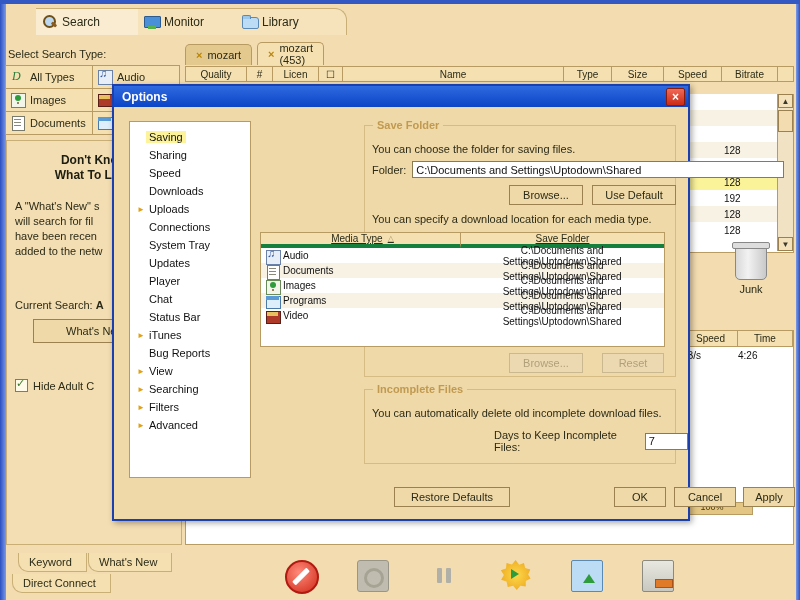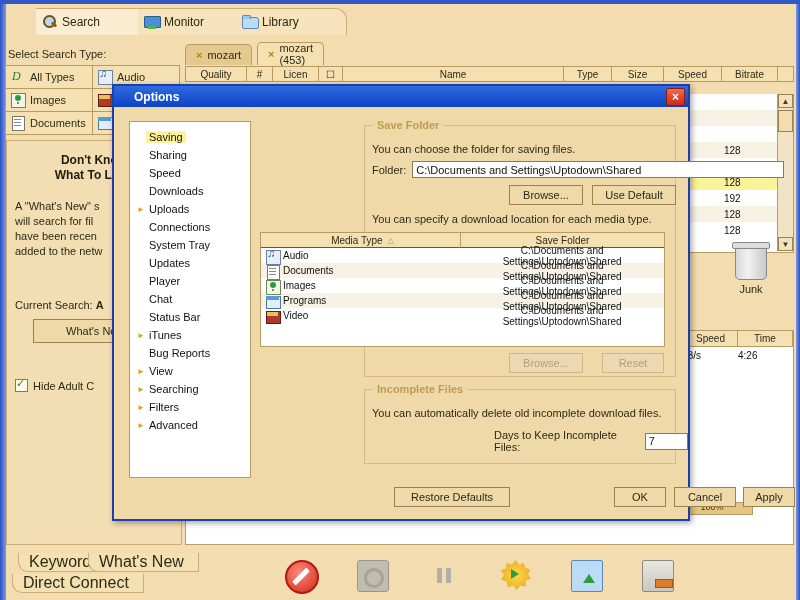--- a/index.html
+++ b/index.html
@@ -101,21 +101,21 @@
     display:flex;align-items:center;justify-content:center;font-size:10px;color:#2b2b17;white-space:nowrap;}
   .dlrow{display:flex;align-items:center;height:16px;font-size:10px;color:#111;}
   .dl-ic{width:14px;height:13px;background:#e9eef7;border:1px solid #7a8aa8;margin:0 5px 0 4px;position:relative;flex:0 0 auto;}
   .dl-ic::after{content:"";position:absolute;left:3px;top:2px;width:7px;height:4px;background:#6a8ac0;}
   .pbar{width:80px;height:11px;background:#e3c683;border:1px solid #b89a63;position:relative;}
   .pbar .ptxt{position:absolute;left:0;top:-1px;width:80px;text-align:center;font-size:9px;color:#4a3a10;}
 
   
   .btabs{position:absolute;left:12px;top:553px;width:200px;height:44px;}
   .btab{position:absolute;height:18px;display:flex;align-items:center;padding:0 14px 0 10px;
-    font-size:16px;color:#2b2b17;background:#f5e0b2;border:1px solid #c9ae76;border-top:none;border-radius:0 0 0 10px;}
+    font-size:11px;color:#2b2b17;background:#f5e0b2;border:1px solid #c9ae76;border-top:none;border-radius:0 0 0 10px;}
 
   
   .btoolbar{position:absolute;left:280px;top:560px;width:400px;height:40px;display:flex;justify-content:space-between;}
   .tbtn{width:44px;text-align:center;}
   .tbtn .g{width:30px;height:30px;margin:0 auto;position:relative;}
   .tb-stop{background:radial-gradient(circle at 40% 35%,#ff8a7a,#d02a18);border:2px solid #b01a10;border-radius:50%;}
   .tb-stop::after{content:"";position:absolute;left:4px;top:12px;width:20px;height:5px;background:#fff;transform:rotate(-45deg);border-radius:1px;}
   .tb-resume{background:#b8b8b0;border:1px solid #8a8a80;border-radius:3px;opacity:.85;}
   .tb-resume::after{content:"";position:absolute;left:6px;top:7px;width:14px;height:14px;border:3px solid #9a9a90;border-radius:50%;}
   .tb-pause::before{content:"";position:absolute;left:8px;top:8px;width:5px;height:15px;background:#b0b0a8;border-radius:1px;box-shadow:9px 0 0 #b0b0a8;}
@@ -123,21 +123,21 @@
   .tb-launch::after{content:"";position:absolute;left:10px;top:9px;width:0;height:0;border:5px solid transparent;border-left:8px solid #2e9b3c;}
   .tb-resumefolder{background:#bcdcf5;border:1px solid #5a89b5;border-radius:2px;}
   .tb-resumefolder::after{content:"";position:absolute;left:11px;top:7px;width:0;height:0;border:6px solid transparent;border-bottom:9px solid #2e9b3c;}
   .tb-library{background:linear-gradient(180deg,#e8e8e0,#c8c8c0);border:1px solid #8a8a80;border-radius:2px;}
   .tb-library::after{content:"";position:absolute;left:12px;bottom:3px;width:16px;height:7px;background:#e07a28;border:1px solid #a85418;}
 
   
   .dlg{position:absolute;left:112px;top:84px;width:578px;height:437px;
     background:#f0d9a8;border:2px solid #1a3faf;box-sizing:border-box;box-shadow:2px 2px 6px rgba(0,0,0,.35);}
   .dlg-title{height:21px;background:linear-gradient(180deg,#2f6ae0,#0b44c6);display:flex;align-items:center;
-    padding-left:20px;color:#fff;font-weight:bold;font-size:12px;position:relative;}
+    padding-left:8px;color:#fff;font-weight:bold;font-size:12px;position:relative;}
   .dlg-close{position:absolute;right:3px;top:2px;width:17px;height:16px;background:linear-gradient(180deg,#f06a58,#cc2a14);
     border:1px solid #8a1a0a;border-radius:2px;display:flex;align-items:center;justify-content:center;color:#fff;font-size:12px;font-weight:bold;line-height:1;}
   .dlg-body{position:relative;height:414px;}
 
   .tree{position:absolute;left:15px;top:14px;width:122px;height:357px;background:#fff;border:1px solid #b89a63;box-sizing:border-box;padding:6px 0 0 0;}
   .tnode{height:18px;display:flex;align-items:center;padding-left:6px;font-size:11px;color:#111;text-align:center;}
   .tnode .arrow{width:10px;flex:0 0 auto;color:#e0a018;font-size:8px;}
   .tnode .tlbl{padding:0 3px;}
   .tnode.sel .tlbl{background:#fdf39a;}
 
@@ -149,22 +149,22 @@
   .g-txt{position:absolute;font-size:11px;color:#2b2b17;}
   .lblrow{display:flex;align-items:center;gap:6px;}
   .tfield{background:#fff;border:1px solid #8a7a52;height:17px;box-sizing:border-box;
     display:flex;align-items:center;padding:0 3px;font-size:11px;color:#111;}
   .btn{height:20px;box-sizing:border-box;background:#f0d9a8;border:1px solid #9b8050;
     display:flex;align-items:center;justify-content:center;font-size:11px;color:#2b2b17;}
   .btn.disabled{color:#b0a07a;border-color:#c9b890;background:#ecd9b2;}
 
   .mt-table{position:absolute;left:257px;top:226px;width:405px;height:123px;background:#fff;border:1px solid #b89a63;box-sizing:border-box;}
   .mt-head{display:flex;height:15px;}
-  .mt-hc{box-sizing:border-box;height:15px;background:#f5e0b2;border-right:1px solid #b89a63;border-bottom:1px solid #15803d;
-    display:flex;align-items:center;justify-content:center;font-size:10px;color:#2b2b17;gap:4px;}
+  .mt-hc{box-sizing:border-box;height:15px;background:#f5e0b2;border-right:1px solid #b89a63;border-bottom:4px solid #15803d;
+    display:flex;align-items:center;justify-content:center;font-size:10px;color:#2b2b17;gap:4px;text-decoration:underline;}
   .mt-row{display:flex;align-items:center;height:15px;font-size:10px;color:#111;}
   .mt-row.alt{background:#f7f2e4;}
   .mt-c1{width:200px;display:flex;align-items:center;gap:5px;padding-left:4px;box-sizing:border-box;}
   .mt-c2{flex:1 1 auto;text-align:center;}
   .mi{width:13px;height:13px;position:relative;flex:0 0 auto;}
   .sortarrow{font-size:8px;color:#b09a6a;}
 
   .dlg-actions{position:absolute;left:0;bottom:12px;width:578px;height:22px;}
   .dlg-actions .btn{position:absolute;top:0;}
   .b-restore{left:280px;width:116px;}

